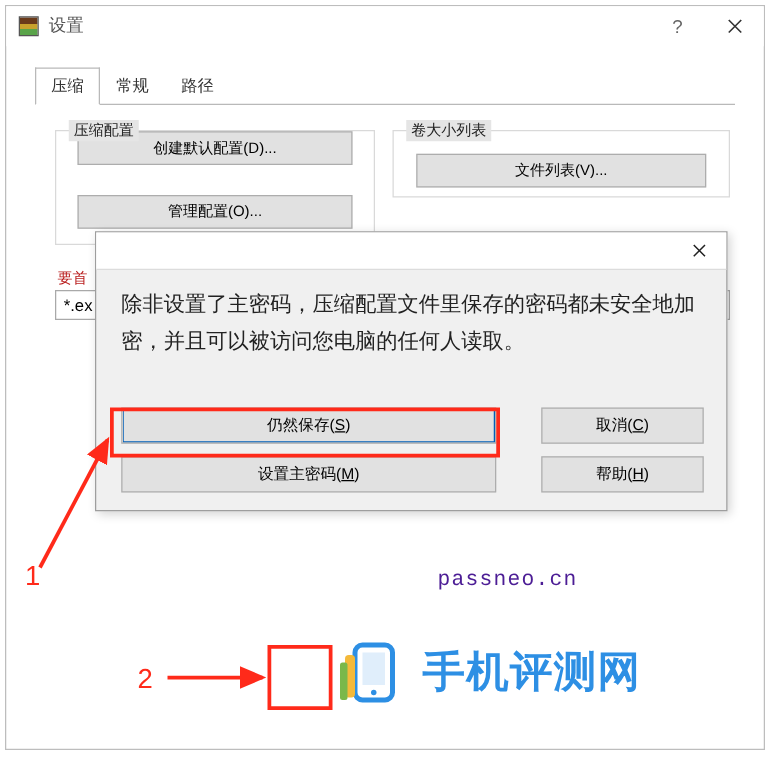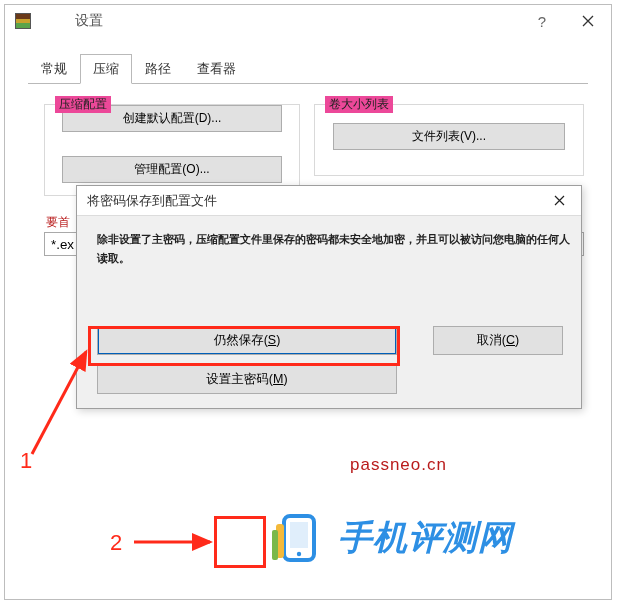--- a/index.html
+++ b/index.html
@@ -26,21 +26,21 @@
     left: 5px; top: 5px; width: 606px; height: 32px;
     background: #fff;
     display: flex; align-items: center;
   }
   .titlebar .app-icon {
     width: 16px; height: 16px;
     margin-left: 10px; margin-right: 8px;
     background: linear-gradient(180deg,#6a3a1a 0 35%,#c8a22d 35% 65%,#5aa44a 65% 100%);
     border: 1px solid #555;
   }
-  .titlebar .title { color: #555; font-size: 14px; margin-left: 36px; }
+  .titlebar .title { color: #555; font-size: 14px; }
   .titlebar .spacer { flex: 1; }
   .titlebar .winbtn {
     width: 46px; height: 30px; display: flex; align-items: center; justify-content: center;
     color: #666; font-size: 14px;
   }
   .titlebar .winbtn.help::before { content:'?'; font-size:15px; }
   .titlebar .winbtn.close svg { width: 12px; height: 12px; }
   
   .tabstrip {
     position: absolute;
@@ -61,24 +61,24 @@
     border: 1px solid #b9b9b9;
     border-bottom: 1px solid #fff;
   }
   
   .groupbox {
     position: absolute;
     border: 1px solid #d9d9d9;
   }
   .groupbox .legend {
     position: absolute; top: -9px; left: 10px;
-    background: #ec4899; padding: 0 4px; font-size: 12px; color: #222;
+    background: #e5e5e5; padding: 0 4px; font-size: 12px; color: #222;
   }
   .gb-compress { left: 44px; top: 104px; width: 256px; height: 92px; }
-  .gb-volumes  { left: 314px; top: 104px; width: 270px; height: 72px; }
+  .gb-volumes  { left: 314px; top: 104px; width: 270px; height: 54px; }
   .gb-priority-label {
     position: absolute; left: 46px; top: 214px; font-size: 12px; color: #b91c1c;
   }
   .gb-priority-input {
     position: absolute; left: 44px; top: 232px; width: 540px; height: 24px;
     border: 1px solid #a9a9a9; background: #fff; padding: 3px 6px;
   }
   .btn {
     display: block; text-align: center;
     background: #e1e1e1;
@@ -105,21 +105,21 @@
     border-bottom: 1px solid #dcdcdc;
   }
   .modal .mtitle { margin-left: 10px; font-size: 13px; color: #333; }
   .modal .mspacer { flex:1; }
   .modal .mclose {
     width: 44px; height: 28px; display:flex; align-items:center; justify-content:center;
   }
   .modal .mclose svg { width: 11px; height: 11px; }
   .modal .body {
     padding: 14px 3px 0 20px;
-    font-size: 11px; line-height: 1.7; color: #222; font-weight: bold;
+    font-size: 17px; line-height: 1.7; color: #222;
   }
   .modal .buttons {
     position: absolute; left: 0; bottom: 14px; width: 100%;
     padding: 0 20px;
   }
   .modal .btnrow { display:flex; gap: 36px; margin-top: 10px; }
   .modal .btnrow .mbtn {
     text-align:center;
     background:#e1e1e1;
     border:1px solid #adadad;
@@ -142,89 +142,90 @@
   }
   .rb1 { left: 88px; top: 326px; width: 312px; height: 40px; }
   .rb2 { left: 214px; top: 516px; width: 52px; height: 52px; }
   
   .arrow { position:absolute; pointer-events:none; }
   .num1 { position:absolute; left: 20px; top: 448px; color:#ff2a1a; font-size:22px; font-weight:400; }
   .num2 { position:absolute; left: 110px; top: 530px; color:#ff2a1a; font-size:22px; font-weight:400; }
   
   .passneo {
     position:absolute; left: 350px; top: 455px;
-    color:#b91c1c; font-size:17px; letter-spacing:1px;
+    color:#4c1d95; font-size:17px; letter-spacing:1px;font-family:Liberation Mono, monospace;
   }
   
   .logo-wrap {
     position:absolute; left: 270px; top: 510px; display:flex; align-items:center; gap:12px;
   }
-  .logo-text { font-size: 34px; font-weight: 700; color:#2d8fe4; letter-spacing:1px;font-style:italic; }
+  .logo-text { font-size: 34px; font-weight: 700; color:#2d8fe4; letter-spacing:1px; }
 </style>
 </head>
 <body>
 
 <div class="outer-border"></div>
 
 <div class="titlebar">
   <div class="app-icon"></div>
   <div class="title">设置</div>
   <div class="spacer"></div>
   <div class="winbtn help" title="帮助"></div>
   <div class="winbtn close" title="关闭">
     <svg viewBox="0 0 12 12">
         <path d="M1 1 L11 11 M11 1 L1 11" stroke="#333" stroke-width="1.3"></path>
       </svg>
   </div>
 </div>
 
 <div class="tabstrip">
+  <div class="tab active">压缩</div>
   <div class="tab">常规</div>
-  <div class="tab active">压缩</div>
   <div class="tab">路径</div>
-  <div class="tab">查看器</div>
 </div>
 
 <div class="groupbox gb-compress">
   <div class="legend">压缩配置</div>
   <div class="btn">创建默认配置(D)...</div>
   <div class="btn">管理配置(O)...</div>
 </div>
 
 <div class="groupbox gb-volumes">
   <div class="legend">卷大小列表</div>
   <div class="btn">文件列表(V)...</div>
 </div>
 
 <div class="gb-priority-label">要首</div>
 <input class="gb-priority-input" value="*.ex" style="">
 
 <div class="modal">
   <div class="mtitlebar">
-    <div class="mtitle">将密码保存到配置文件</div>
     <div class="mspacer"></div>
     <div class="mclose">
       <svg viewBox="0 0 11 11">
           <path d="M1 1 L10 10 M10 1 L1 10" stroke="#222" stroke-width="1.2"></path>
         </svg>
     </div>
   </div>
   <div class="body">除非设置了主密码，压缩配置文件里保存的密码都未安全地加密，并且可以被访问您电脑的任何人读取。</div>
   <div class="buttons">
     <div class="btnrow">
       <div class="mbtn wide focused">
         <span>仍然保存</span>(<u>S</u>)
       </div>
       <div class="mbtn narrow">
         <span>取消</span>(<u>C</u>)
       </div>
     </div>
     <div class="btnrow">
       <div class="mbtn wide">
         <span>设置主密码</span>(<u>M</u>)
+      </div>
+      <div class="mbtn narrow">
+        <span>帮助</span>(<u>H</u>)
       </div>
     </div>
   </div>
 </div>
 
 <div class="redbox rb1"></div>
 <div class="redbox rb2"></div>
 
 <svg class="arrow" style="left:20px; top:342px; width:80px; height:120px;">
   <defs>

